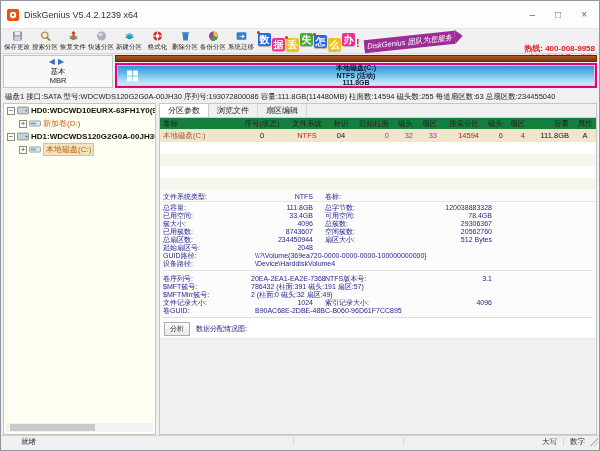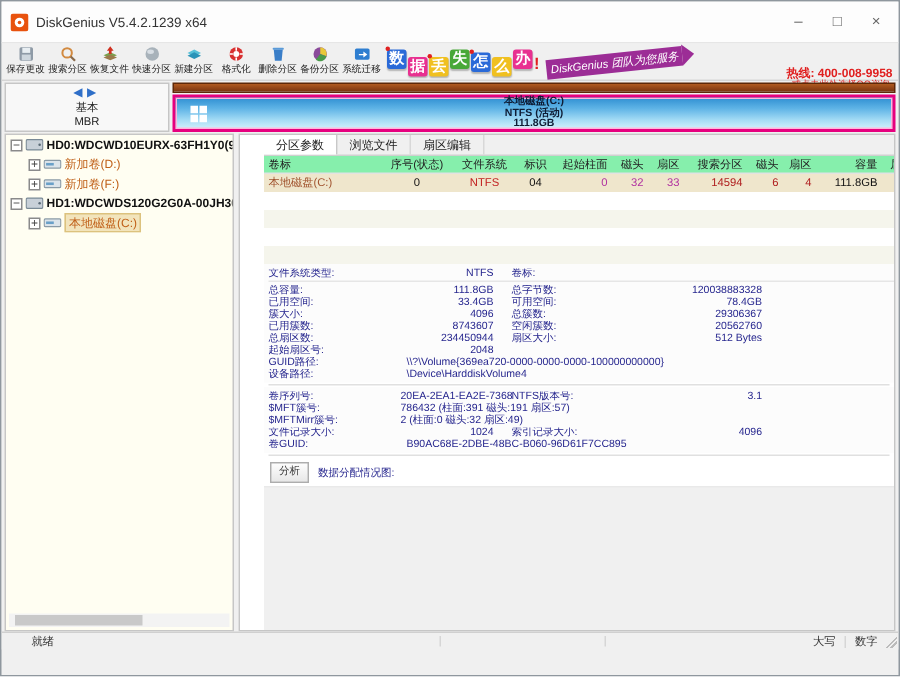--- a/index.html
+++ b/index.html
@@ -56,32 +56,32 @@
   .exp { width:8px; height:8px; flex:0 0 auto; border:1px solid #8a8a8a; background:#fff; font-size:8px; line-height:6px; text-align:center; color:#444; margin-right:2px; }
   .exp.minus::before { content:"−"; } .exp.plus::before { content:"+"; }
   .titem svg { margin-right:2px; flex:0 0 auto; }
   .tlabel.disk { color:#111; font-weight:bold; }
   .tlabel.vol { color:#c06018; }
   .titem.selected .sel-bg { background:#f2e4bc; border:1px solid #dcc27e; padding:0 2px; }
   .hscroll { position:absolute; left:2px; right:2px; bottom:2px; height:9px; background:#f3f3f3; }
   .hthumb { height:7px; width:58%; margin:1px 0 0 4px; background:#c9c9c9; }
 
   .splitter { width:3px; flex:0 0 auto; }
-  .content { flex:1; border:1px solid #c6c6c6; background:#fff; display:flex; flex-direction:column; overflow:hidden;padding-left:16px; }
+  .content { flex:1; border:1px solid #c6c6c6; background:#fff; display:flex; flex-direction:column; overflow:hidden; }
 
   
   .tabs { height:14px; background:#f0f0f0; border-bottom:1px solid #d0d0d0; display:flex; flex:0 0 auto; }
   .tab { font-size:8px; line-height:14px; padding:0 8px; color:#222; border-right:1px solid #d8d8d8; }
   .tab.active { background:#fff; border-right:1px solid #c8c8c8; }
 
   
   .tgrid { display:grid; grid-template-columns:78px 48px 42px 26px 38px 24px 24px 42px 24px 22px 44px 26px; height:12px; font-size:7.5px; line-height:12px; white-space:nowrap; }
   .tgrid span { padding:0 3px; overflow:hidden; }
   .al { text-align:left; } .ac { text-align:center; } .ar { text-align:right; }
-  .thead { color:#222; border-bottom:1px solid #e2e2e2; background:#86efac; }
+  .thead { color:#222; border-bottom:1px solid #e2e2e2; background:#15803d; }
   .trow.selected { background:#efe6cc; }
   .erow { height:12px; }
   .erow:nth-child(odd) { background:#f5f5ec; }
   .c-vol { color:#a0522d; } .c-fs { color:#c22020; } .c-start { color:#b030a0; } .c-end { color:#b02020; } .c-k { color:#111; }
 
   
   .details { padding:3px 0 1px 3px; font-size:7px; color:#26268e; background:#fcfcfc; }
   .drow { display:grid; grid-template-columns:88px 62px 12px 95px 72px 1fr; height:8px; line-height:8px; white-space:nowrap; }
   .drow.underline { border-bottom:1px solid #e6e6e6; margin-bottom:2px; height:9px; }
   .dl, .dl2 { text-align:left; overflow:hidden; }
@@ -232,47 +232,40 @@
           </span>
         <div class="pt-text">
           <div>本地磁盘(C:)</div>
           <div>NTFS (活动)</div>
           <div>111.8GB</div>
         </div>
       </div>
     </div>
   </div>
 
+  <div class="disk-info">磁盘1 接口:SATA 型号:WDCWDS120G2G0A-00JH30 序列号:193072800086 容量:111.8GB(114480MB) 柱面数:14594 磁头数:255 每道扇区数:63 总扇区数:234455040</div>
 
   <div class="main">
 
     <div class="tree">
       <div class="titem">
         <span class="exp minus"></span>
         <svg width="12" height="9" viewBox="0 0 14 10">
             <rect x="0.5" y="1" width="13" height="8" rx="1" fill="#c8d0d8" stroke="#7a8a96"></rect>
             <circle cx="11" cy="5" r="1" fill="#5a6a76"></circle>
           </svg>
         <span class="tlabel disk">HD0:WDCWD10EURX-63FH1Y0(932G</span>
       </div>
       <div class="titem child">
         <span class="exp plus"></span>
         <svg width="12" height="9" viewBox="0 0 14 10">
             <rect x="0.5" y="2" width="13" height="6" rx="1" fill="#dce4ea" stroke="#8a9aa6"></rect>
             <rect x="2" y="4" width="6" height="2" fill="#6aa0c8"></rect>
           </svg>
         <span class="tlabel vol">新加卷(D:)</span>
-      </div>
-      <div class="titem child">
-        <span class="exp plus"></span>
-        <svg width="12" height="9" viewBox="0 0 14 10">
-            <rect x="0.5" y="2" width="13" height="6" rx="1" fill="#dce4ea" stroke="#8a9aa6"></rect>
-            <rect x="2" y="4" width="6" height="2" fill="#6aa0c8"></rect>
-          </svg>
-        <span class="tlabel vol">新加卷(F:)</span>
       </div>
       <div class="titem">
         <span class="exp minus"></span>
         <svg width="12" height="9" viewBox="0 0 14 10">
             <rect x="0.5" y="1" width="13" height="8" rx="1" fill="#c8d0d8" stroke="#7a8a96"></rect>
             <circle cx="11" cy="5" r="1" fill="#5a6a76"></circle>
           </svg>
         <span class="tlabel disk">HD1:WDCWDS120G2G0A-00JH30(11</span>
       </div>
       <div class="titem child selected">

